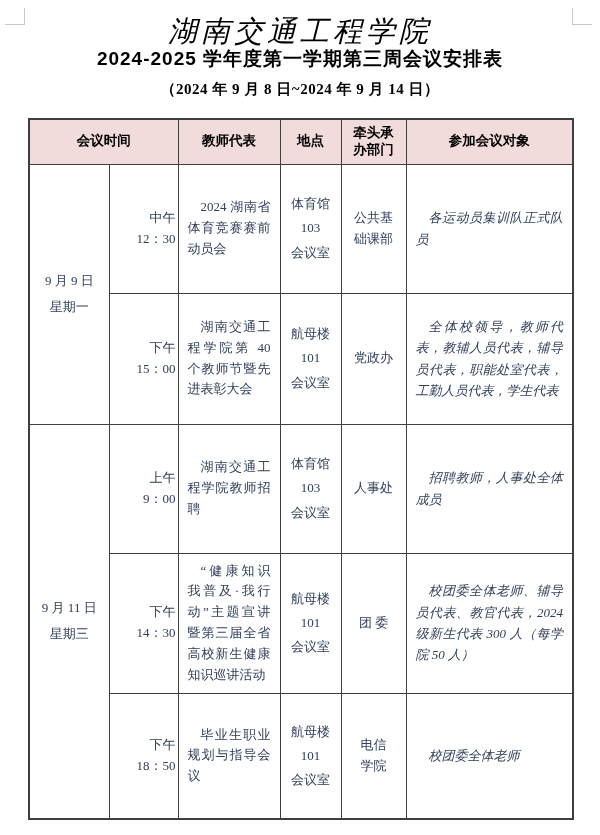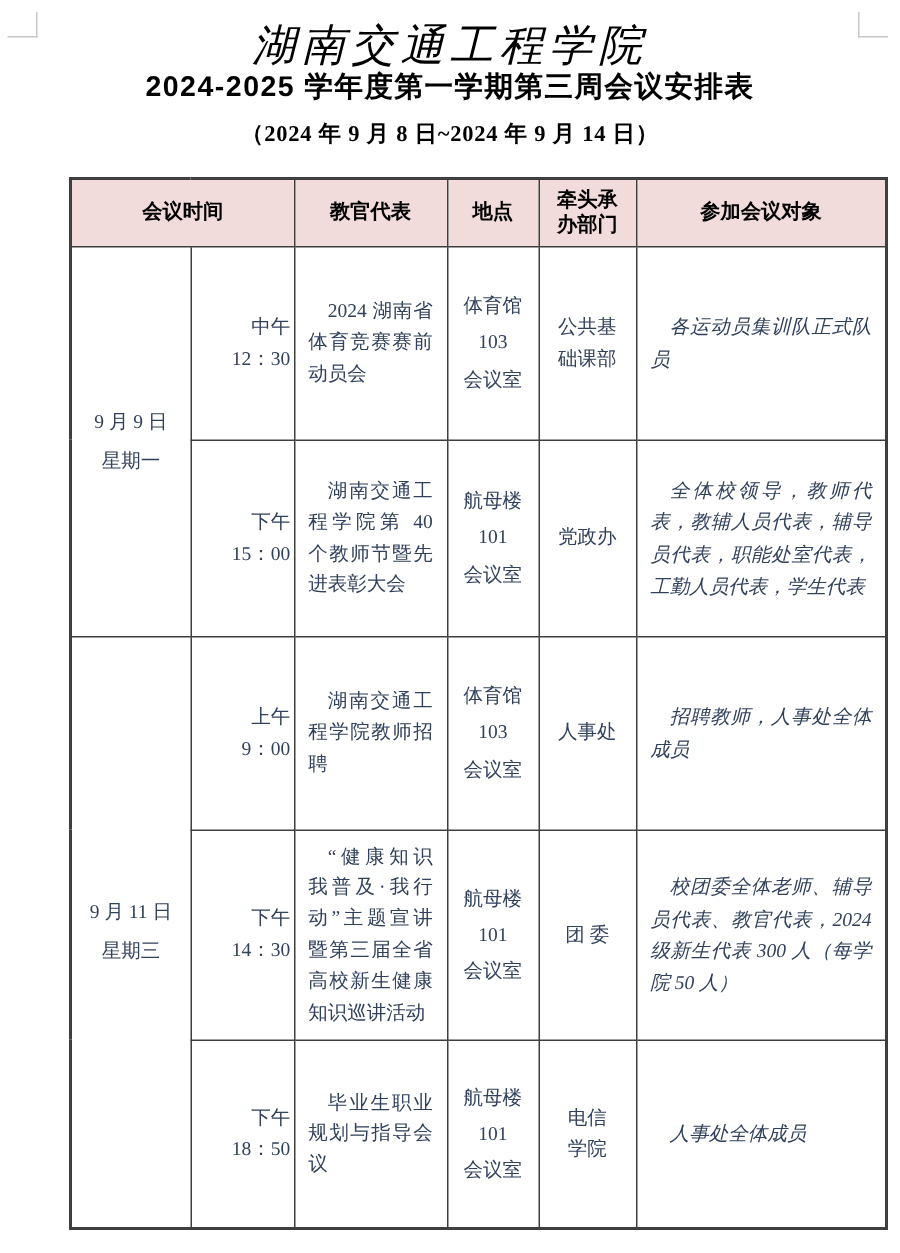--- a/index.html
+++ b/index.html
@@ -54,21 +54,20 @@
   table.schedule {
     position: absolute;
     left: 28px;
     top: 118px;
     width: 544px;
     border-collapse: collapse;
     table-layout: fixed;
     border: 2px solid var(--border, #3f3f3f);
     font-size: 13px;
     color: var(--body-text, #31405c);
-    margin-left: 18px;
   }
   table.schedule th, table.schedule td {
     border: 1px solid var(--border, #3f3f3f);
     vertical-align: middle;
     overflow: hidden;
   }
   table.schedule th {
     background: var(--header-bg, #f2dcdb);
     color: #000;
     font-size: 13.5px;
@@ -138,21 +137,21 @@
       <col style="width:80px">
         <col style="width:69px">
         <col style="width:102px">
       <col style="width:61px">
         <col style="width:65px">
         <col style="width:167px">
     </colgroup>
     <thead>
       <tr class="hdr">
         <th colspan="2">会议时间</th>
-        <th>教官代表</th>
+        <th>教师代表</th>
         <th>地点</th>
         <th class="pre">牵头承
 办部门</th>
         <th>参加会议对象</th>
       </tr>
     </thead>
     <tbody>
       <tr class="r1">
         <td rowspan="2" class="date-cell pre">9 月 9 日
 星期一</td>
@@ -200,17 +199,17 @@
       </tr>
       <tr class="r5">
         <td class="time-cell pre">下午
 18：50</td>
         <td class="content-cell">毕业生职业规划与指导会议</td>
         <td class="location-cell pre">航母楼
 101
 会议室</td>
         <td class="department-cell pre">电信
 学院</td>
-        <td class="participants-cell">人事处全体成员</td>
+        <td class="participants-cell">校团委全体老师</td>
       </tr>
     </tbody>
   </table>
 </div>
 
 </body></html>

